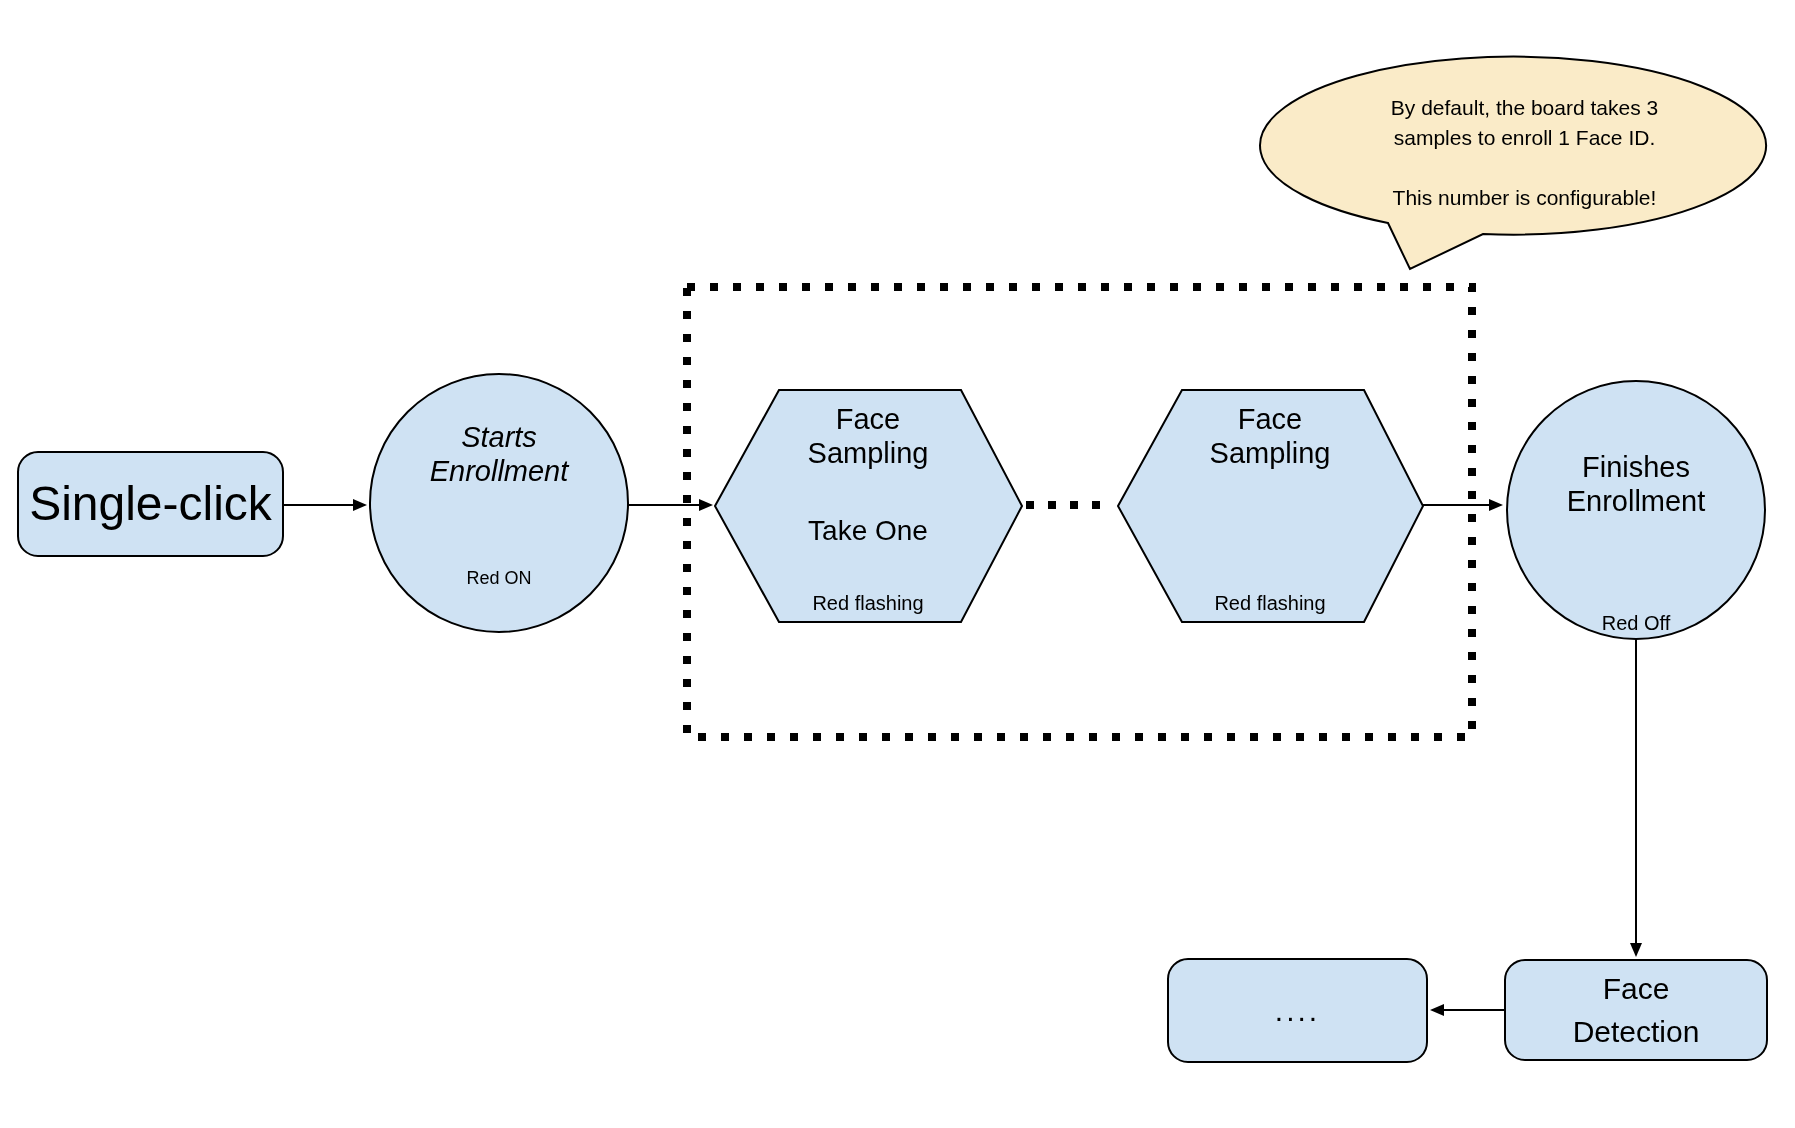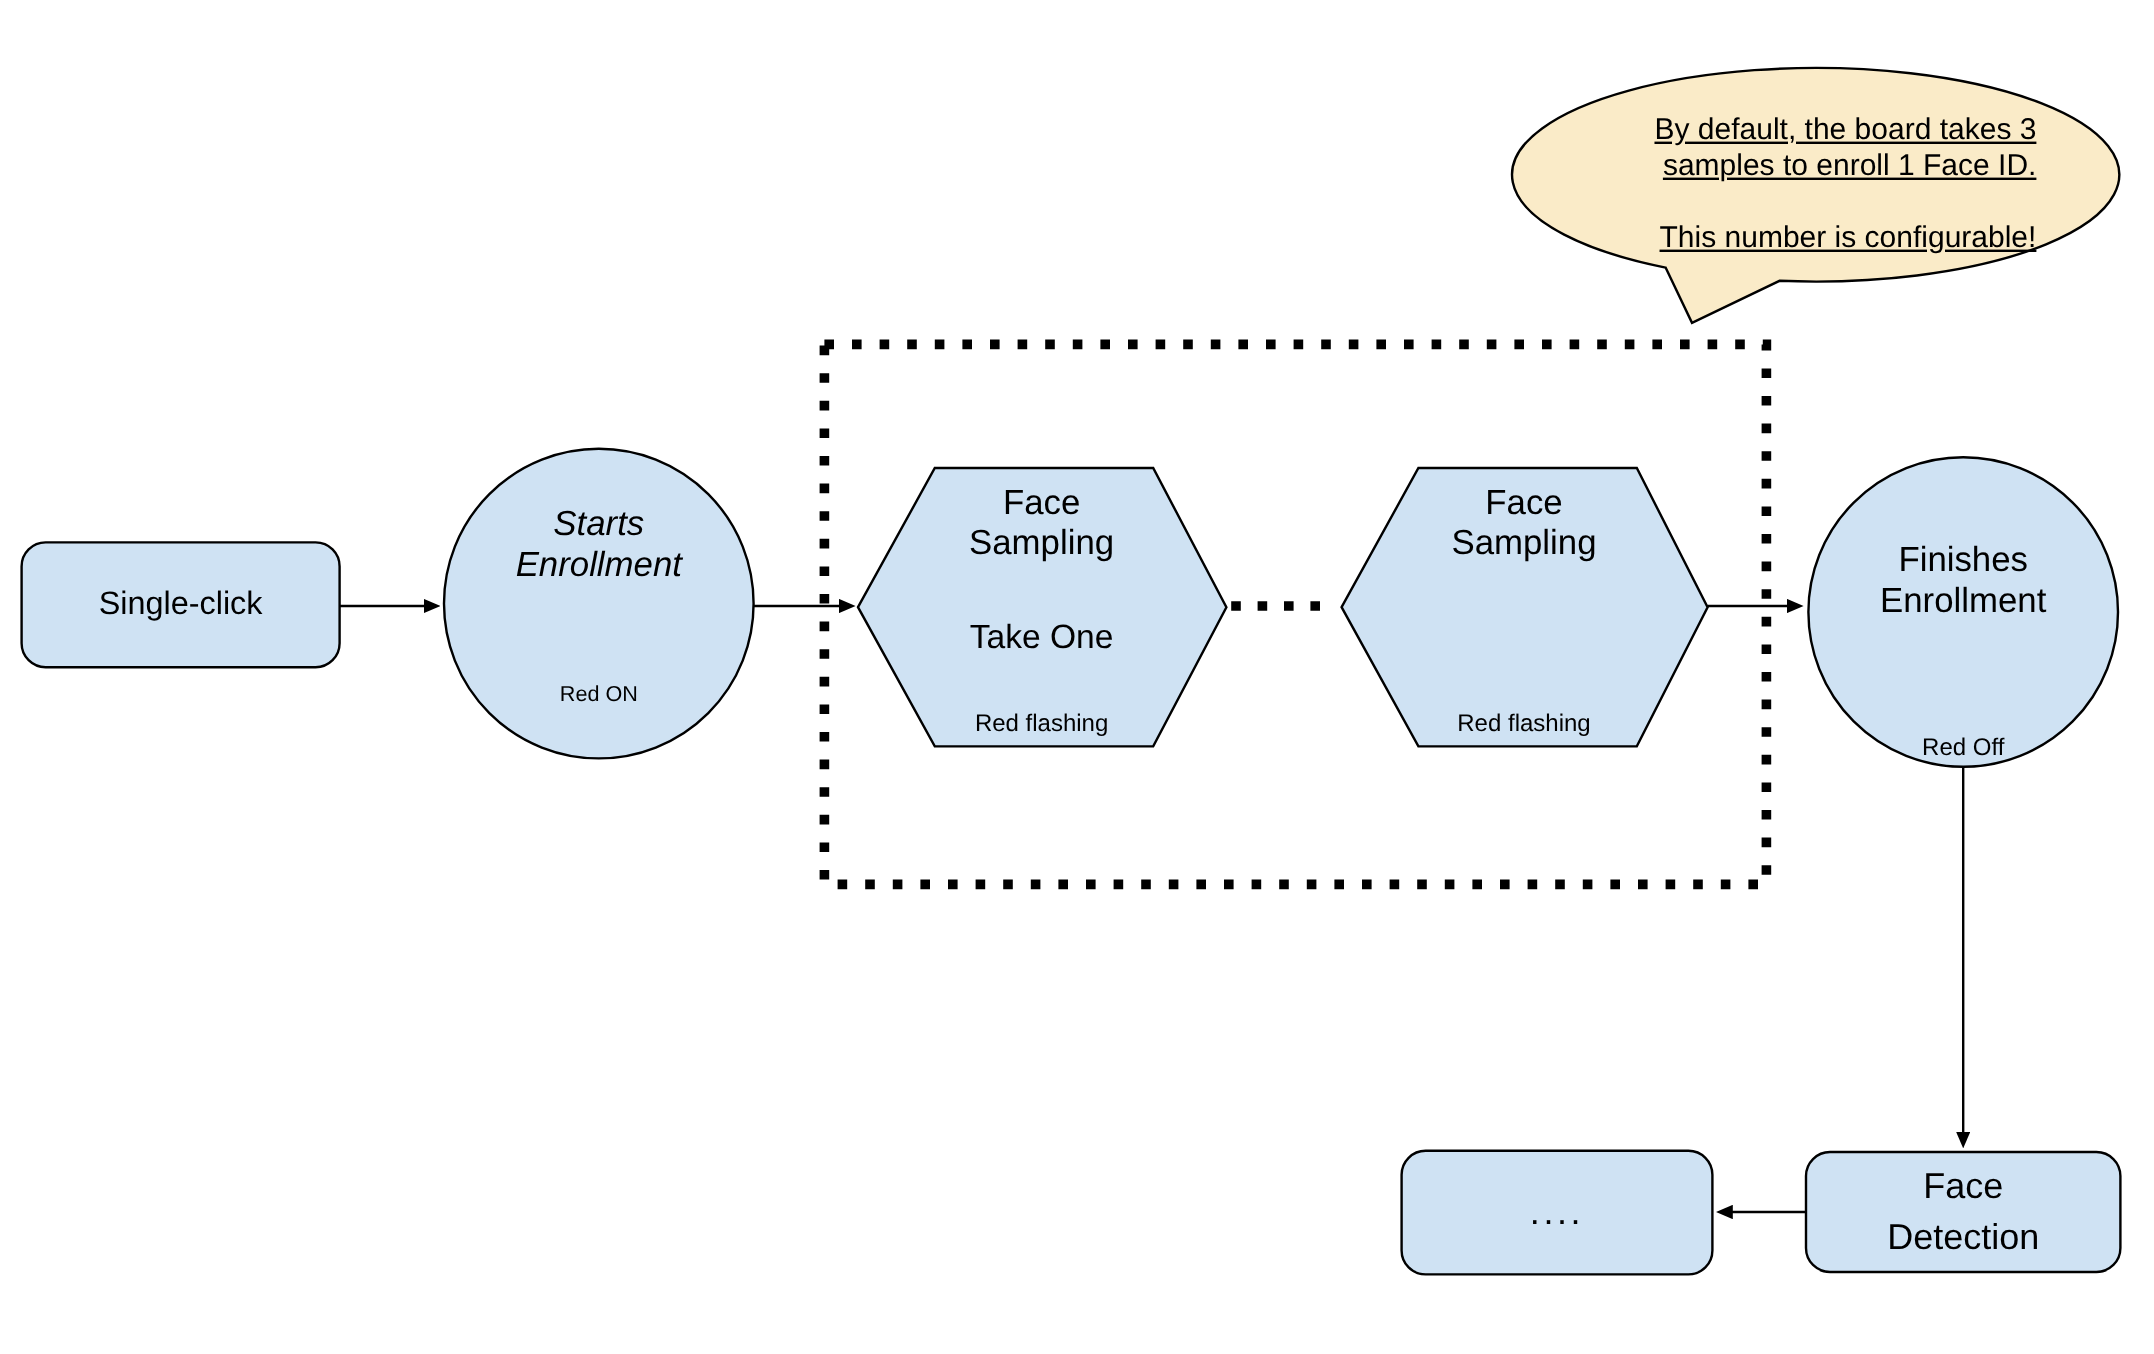--- a/index.html
+++ b/index.html
@@ -21,34 +21,33 @@
     position: absolute;
     text-align: center;
     white-space: pre-line;
     line-height: 1.18;
   }
   .flexc {
     display: flex;
     align-items: center;
     justify-content: center;
   }
-  .t-big    { font-size: 27px; }
+  .t-big    { font-size: 48px; }
   .t-node   { font-size: 29px; line-height: 34px; }
   .t-take   { font-size: 28px; }
   .t-status { font-size: 18px; }
   .t-small  { font-size: 20px; }
   .t-box    { font-size: 30px; line-height: 43px; white-space: pre-line; }
   .t-dots   { font-size: 30px; letter-spacing: 3px; }
   .t-callout{
     position: absolute;
-    font-size: 25px;
+    font-size: 21px;
     line-height: 30px;
-    text-align: right;
+    text-align: center;
     white-space: pre-line;
-    text-decoration: underline;
   }
 </style>
 </head>
 <body>
 
 <div class="canvas">
 
   <svg width="1795" height="1128" viewBox="0 0 1795 1128">
     <defs>
       <marker id="arrowhead" markerUnits="userSpaceOnUse" markerWidth="14" markerHeight="12" refX="1" refY="6" orient="auto">

